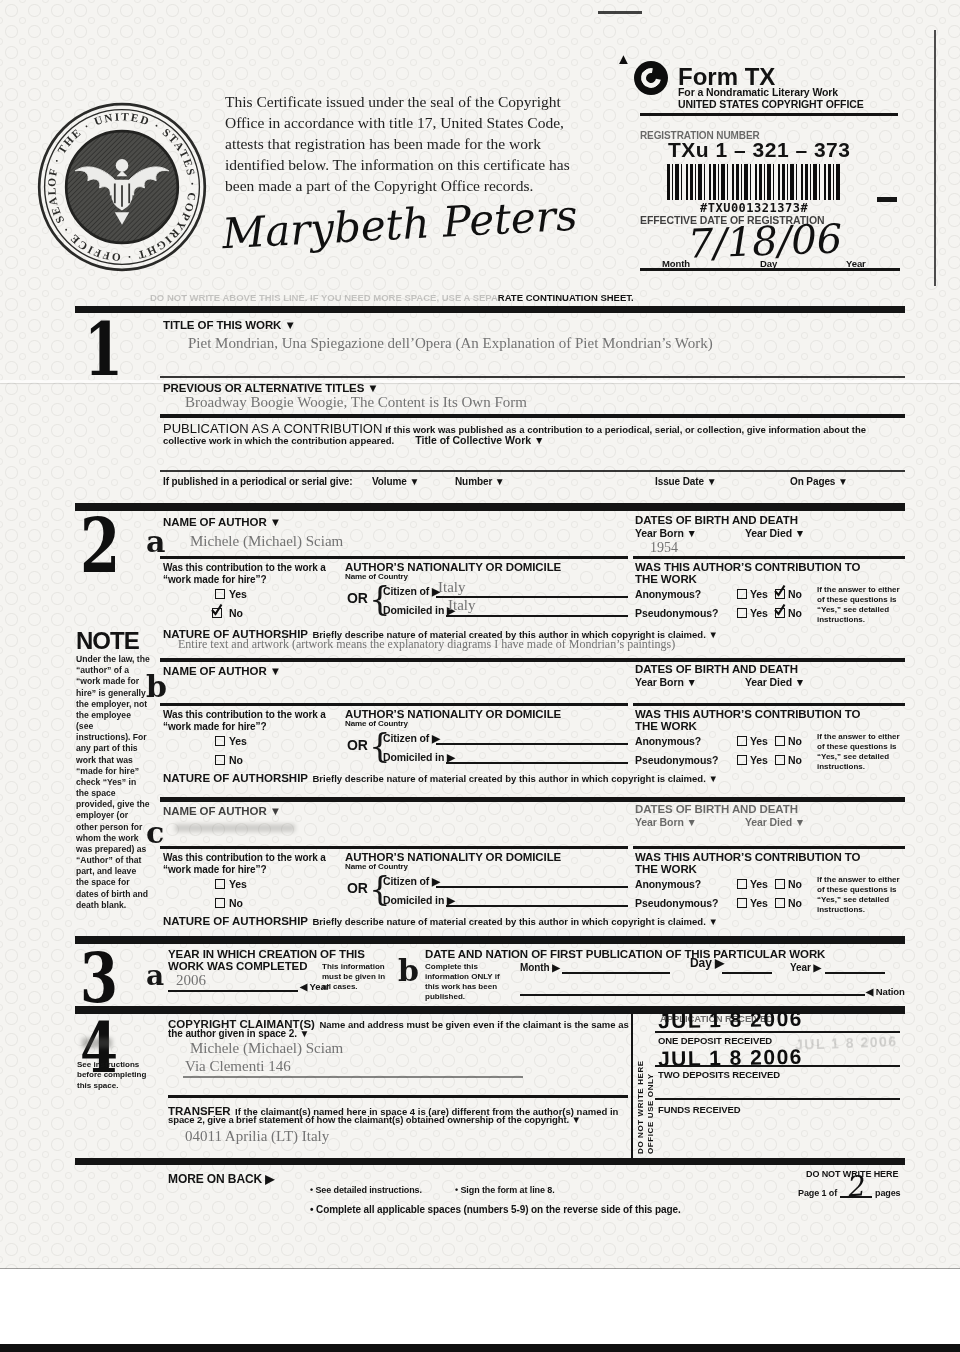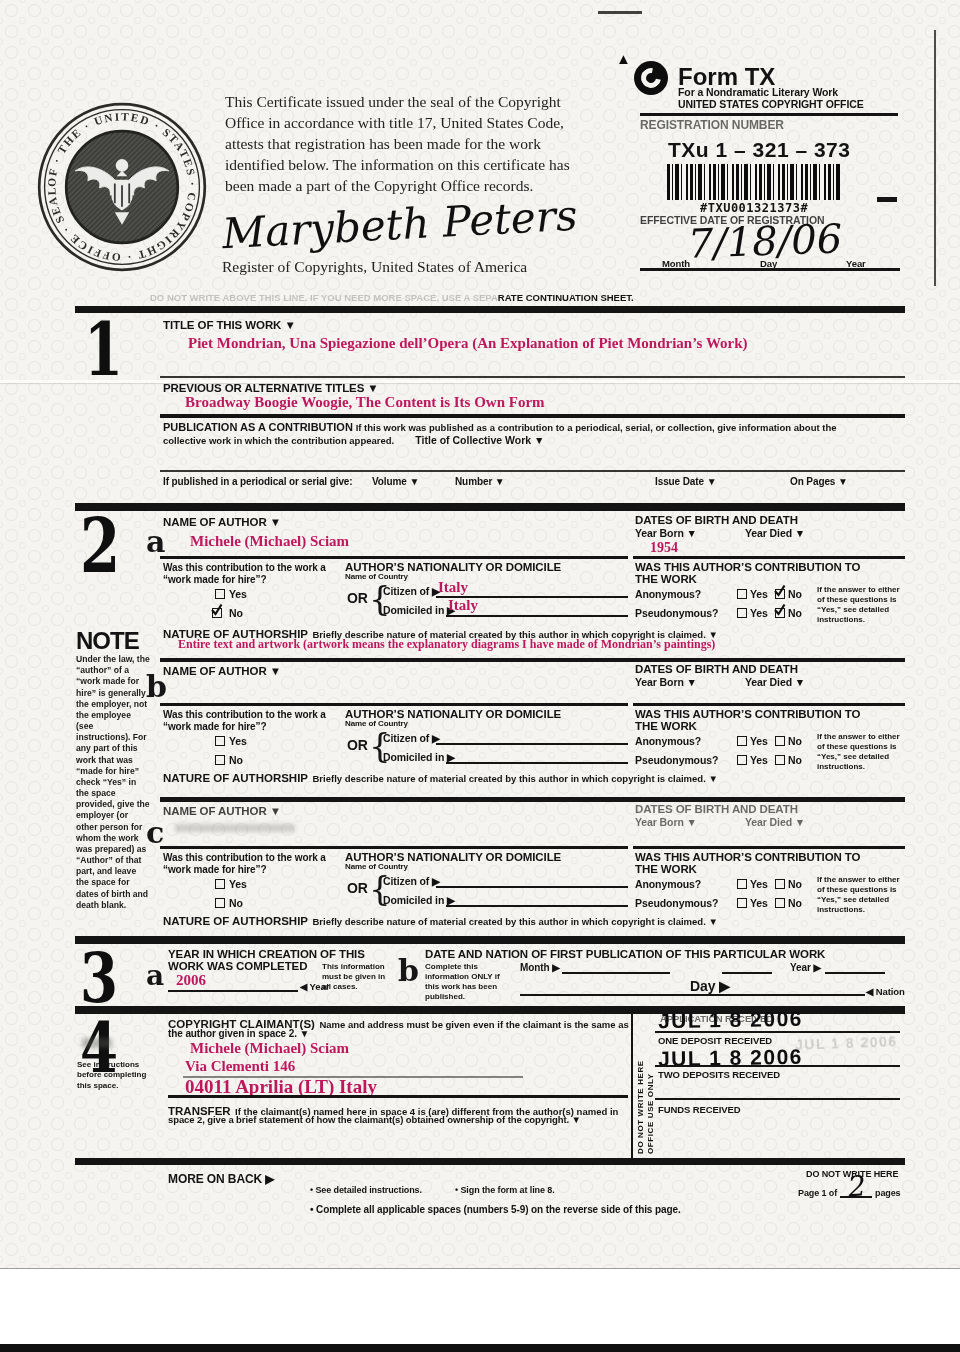--- a/index.html
+++ b/index.html
@@ -10,21 +10,21 @@
      background-image:
        radial-gradient(circle, rgba(0,0,0,0) 5px, rgba(110,110,104,0.10) 6px, rgba(0,0,0,0) 7px),
        radial-gradient(circle, rgba(0,0,0,0) 2px, rgba(110,110,104,0.09) 3px, rgba(0,0,0,0) 4px);
      background-size:23px 21px,23px 21px;
      background-position:0 0,11px 10px;
      border-bottom:1px solid rgba(0,0,0,.35);}
   .abs{position:absolute;}
   .hr{position:absolute;background:#141414;}
   .lbl{position:absolute;font-weight:bold;color:#131313;letter-spacing:-0.1px;white-space:nowrap;line-height:1.18;}
   .wrap{white-space:normal;}
-  .ser{font-family:"Liberation Serif",serif;font-weight:bold;color:#be185d;}
+  .ser{font-family:"Liberation Serif",serif;font-weight:normal;color:#737373;}
   .deg{opacity:.62;filter:blur(.35px);}
   .deg2{opacity:.8;filter:blur(.25px);}
   .cb{position:absolute;width:10px;height:10px;border:1.7px solid #161616;box-sizing:border-box;}
   .chk{position:absolute;width:13px;height:13px;}
   .bignum{position:absolute;font-family:"DejaVu Serif",serif;font-weight:bold;color:#0f0f0f;
           transform:scaleX(.78);transform-origin:left top;line-height:.9;}
   .seclet{position:absolute;font-family:"DejaVu Serif",serif;font-weight:bold;color:#161616;line-height:1;}
   .stamp{position:absolute;font-weight:bold;letter-spacing:1.5px;color:#0e0e0e;white-space:nowrap;}
   .hand{position:absolute;font-family:"DejaVu Serif",serif;font-style:italic;color:#101010;white-space:nowrap;}
   .vtext{position:absolute;writing-mode:vertical-rl;transform:rotate(180deg);
@@ -73,31 +73,30 @@
         <path d="M92 96 v22 M100 98 v24 M108 96 v22" stroke="#3a3a38" stroke-width="2" fill="none"></path>
         <path d="M92 128 L100 142 L108 128 Z" stroke="none"></path>
       </g>
     </svg>
   </div>
 
   <div class="abs wrap" style="left:225px;top:91px;width:352px;font-family:'Liberation Serif',serif;font-size:15.5px;line-height:21px;color:#222">This Certificate issued under the seal of the Copyright Office in accordance with title 17, United States Code, attests that registration has been made for the work identified below. The information on this certificate has been made a part of the Copyright Office records.</div>
 
   <div class="hand" style="left:222px;top:200px;font-size:42px;transform:rotate(-3deg)">Marybeth Peters</div>
 
-  <div class="abs" style="left:222px;top:258px;font-family:'Liberation Serif',serif;font-size:15.5px;color:#222">Register of Copyrights, United States of America</div>
 
   <div class="abs" style="left:634px;top:61px;width:34px;height:34px;border-radius:50%;background:#0d0d0d">
     <div style="position:absolute;left:7px;top:7px;width:20px;height:20px;border-radius:50%;border:5px solid #f5f4f1;border-right-color:transparent;box-sizing:border-box;transform:rotate(-35deg)"></div>
   </div>
   <div class="lbl" style="left:678px;top:63px;font-size:24px;letter-spacing:0">Form TX</div>
   <div class="lbl" style="left:678px;top:86px;font-size:10.5px">For a Nondramatic Literary Work</div>
   <div class="lbl" style="left:678px;top:98px;font-size:10.5px">UNITED STATES COPYRIGHT OFFICE</div>
   <div class="hr" style="left:640px;top:113px;width:258px;height:3px"></div>
 
-  <div class="lbl deg" style="left:640px;top:118px;font-size:12px">REGISTRATION NUMBER</div>
+  <div class="lbl deg" style="left:640px;top:130px;font-size:10px">REGISTRATION NUMBER</div>
   <div class="lbl" style="left:668px;top:138px;font-size:21px;letter-spacing:.5px">TXu 1 – 321 – 373</div>
 
   <div class="barcode" style="left:667px;top:164px;width:173px;height:36px"></div>
   <div class="lbl" style="left:700px;top:201px;font-size:12px;letter-spacing:.5px;font-family:'DejaVu Sans Mono',monospace">#TXU001321373#</div>
   <div class="hr" style="left:877px;top:197px;width:20px;height:5px"></div>
 
   <div class="lbl deg2" style="left:640px;top:214px;font-size:10.5px">EFFECTIVE DATE OF REGISTRATION</div>
   <div class="hand" style="left:688px;top:218px;font-size:40px;transform:rotate(-2deg)">7/18/06</div>
   <div class="lbl" style="left:662px;top:258px;font-size:9.5px">Month</div>
   <div class="lbl" style="left:760px;top:258px;font-size:9.5px">Day</div>
@@ -113,21 +112,21 @@
 
   <div class="lbl" style="left:163px;top:319px;font-size:11.5px">TITLE OF THIS WORK ▼</div>
   <div class="ser abs" style="left:188px;top:335px;font-size:15px">Piet Mondrian, Una Spiegazione dell’Opera (An Explanation of Piet Mondrian’s Work)</div>
   <div class="hr" style="left:160px;top:376px;width:745px;height:2px;opacity:.85"></div>
 
   <div class="lbl" style="left:163px;top:382px;font-size:11.5px">PREVIOUS OR ALTERNATIVE TITLES ▼</div>
   <div class="ser abs" style="left:185px;top:394px;font-size:15px">Broadway Boogie Woogie, The Content is Its Own Form</div>
   <div class="hr" style="left:160px;top:414px;width:745px;height:4px"></div>
 
   <div class="abs" style="left:163px;top:421px;font-size:10px;white-space:nowrap">
-    <span style="font-weight:bold;font-size:11px">PUBLICATION AS A CONTRIBUTION</span>
+    <span style="font-weight:normal;font-size:13px">PUBLICATION AS A CONTRIBUTION</span>
     <span style="font-weight:bold;font-size:9.5px">If this work was published as a contribution to a periodical, serial, or collection, give information about the</span>
   </div>
   <div class="abs" style="left:163px;top:434px;font-size:9.5px;font-weight:bold;white-space:nowrap">
     <span>collective work in which the contribution appeared.</span>&nbsp;&nbsp;&nbsp;&nbsp;&nbsp;&nbsp;&nbsp;
     <span style="font-size:10.5px">Title of Collective Work ▼</span>
   </div>
   <div class="hr" style="left:160px;top:470px;width:745px;height:2px;opacity:.85"></div>
 
   <div class="lbl" style="left:163px;top:476px;font-size:10px">If published in a periodical or serial give:</div>
   <div class="lbl" style="left:372px;top:476px;font-size:10px">Volume ▼</div>
@@ -295,41 +294,41 @@
   <div class="ser abs" style="left:176px;top:972px;font-size:15px">2006</div>
   <div class="hr" style="left:168px;top:990px;width:130px;height:2px"></div>
   <div class="lbl" style="left:300px;top:981px;font-size:9.5px">◀ Year</div>
   <div class="abs wrap" style="left:322px;top:962px;width:68px;font-size:8px;font-weight:bold;line-height:1.25">This information must be given in all cases.</div>
 
   <div class="seclet" style="left:398px;top:956px;font-size:30px">b</div>
   <div class="lbl" style="left:425px;top:948px;font-size:11.5px">DATE AND NATION OF FIRST PUBLICATION OF THIS PARTICULAR WORK</div>
   <div class="abs wrap" style="left:425px;top:962px;width:88px;font-size:8px;font-weight:bold;line-height:1.25">Complete this information ONLY if this work has been published.</div>
   <div class="lbl" style="left:520px;top:962px;font-size:10px">Month ▶</div>
   <div class="hr" style="left:562px;top:972px;width:108px;height:1.5px"></div>
-  <div class="lbl" style="left:690px;top:978px;font-size:14px">Day ▶</div>
+  <div class="lbl" style="left:690px;top:956px;font-size:12px">Day ▶</div>
   <div class="hr" style="left:722px;top:972px;width:50px;height:1.5px"></div>
   <div class="lbl" style="left:790px;top:962px;font-size:10px">Year ▶</div>
   <div class="hr" style="left:825px;top:972px;width:60px;height:1.5px"></div>
   <div class="hr" style="left:520px;top:994px;width:345px;height:2px"></div>
   <div class="lbl" style="left:866px;top:986px;font-size:9.5px">◀ Nation</div>
 
   <div class="hr" style="left:75px;top:1006px;width:830px;height:8px"></div>
   <div class="bignum" style="left:80px;top:1016px;font-size:70px">4</div>
   <div class="smudge" style="left:82px;top:1038px;width:30px;height:10px;opacity:.4"></div>
   <div class="abs wrap" style="left:77px;top:1060px;width:72px;font-size:8px;font-weight:bold;line-height:1.3">See instructions before completing this space.</div>
 
   <div class="abs" style="left:168px;top:1014px;white-space:nowrap">
     <span style="font-weight:bold;font-size:11.5px">COPYRIGHT CLAIMANT(S)</span>
     <span style="font-weight:bold;font-size:9.5px">Name and address must be given even if the claimant is the same as</span>
   </div>
   <div class="lbl" style="left:168px;top:1028px;font-size:10px">the author given in space 2. ▼</div>
   <div class="ser abs" style="left:190px;top:1040px;font-size:15px">Michele (Michael) Sciam</div>
   <div class="ser abs" style="left:185px;top:1058px;font-size:15px">Via Clementi 146</div>
   <div class="hr" style="left:183px;top:1076px;width:340px;height:1.5px;opacity:.5"></div>
-  <div class="ser abs" style="left:185px;top:1076px;font-size:19px">04011 Aprilia (LT) Italy</div>
+  <div class="ser abs" style="left:185px;top:1128px;font-size:15px">04011 Aprilia (LT) Italy</div>
   <div class="hr" style="left:168px;top:1095px;width:460px;height:3px"></div>
   <div class="abs" style="left:168px;top:1101px;white-space:nowrap">
     <span style="font-weight:bold;font-size:11.5px">TRANSFER</span>
     <span style="font-weight:bold;font-size:9.5px">If the claimant(s) named here in space 4 is (are) different from the author(s) named in</span>
   </div>
   <div class="lbl" style="left:168px;top:1114px;font-size:9.5px">space 2, give a brief statement of how the claimant(s) obtained ownership of the copyright. ▼</div>
 
   <div class="hr" style="left:631px;top:1010px;width:2px;height:155px"></div>
   <div class="vtext" style="left:636px;top:1014px;height:140px">
     <span>DO NOT WRITE HERE</span><br>

